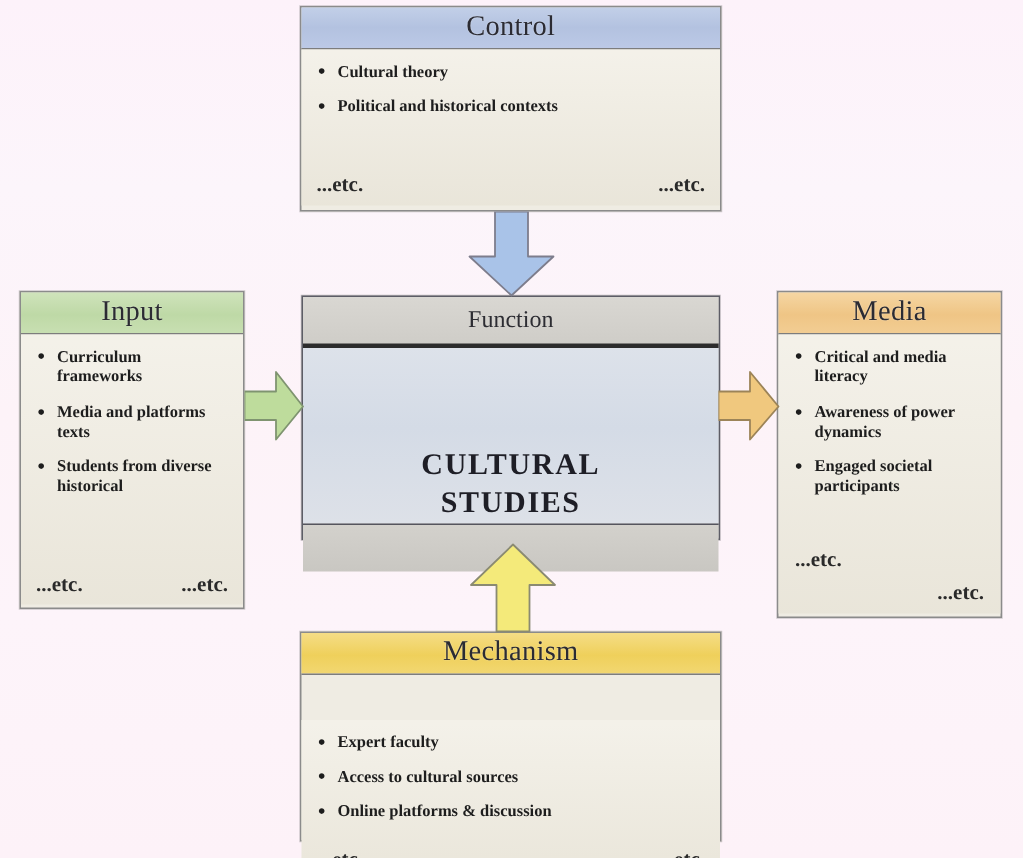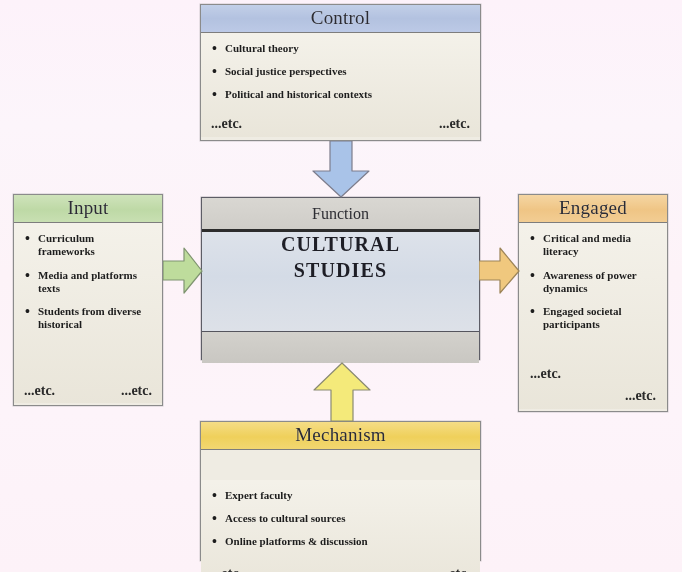--- a/index.html
+++ b/index.html
@@ -159,26 +159,26 @@
     background: linear-gradient(180deg, #d9d7d2 0%, #cfcdc8 100%);
     border-bottom: 3px solid #2c2c2c;
     text-align: center;
     font-size: 16px;
     color: #2d2d33;
     line-height: 31px;
     font-family: Liberation Serif, serif;
   }
   #function-core {
     box-sizing: border-box;
-    height: 100px;
+    height: 118px;
     width: 100%;
     background: linear-gradient(180deg, #dde2ea 0%, #d4dbe6 45%, #dde1e8 100%);
     border-bottom: 1px solid #55555e;
     display: flex;
-    align-items: flex-start;
+    align-items: flex-end;
     justify-content: center;
   }
   #function-title {
     text-align: center;
     font-size: 20px;
     font-weight: 700;
     letter-spacing: 1.1px;
     color: #1e1e26;
     line-height: 1.28;
     font-family: "Liberation Serif", serif;
@@ -202,21 +202,20 @@
 </head>
 <body>
 
 <div id="canvas">
 
   <div class="box" id="control-box">
     <div class="box-header">Control</div>
     <div class="box-body">
       <ul class="bullets">
         <li>Cultural theory</li>
-        <li>Social justice perspectives</li>
         <li>Political and historical contexts</li>
       </ul>
       <div class="etc-row">
         <span>...etc.</span>
         <span>...etc.</span>
       </div>
     </div>
   </div>
 
   <div class="box" id="input-box">
@@ -228,21 +227,21 @@
         <li>Students from diverse historical</li>
       </ul>
       <div class="etc-row">
         <span>...etc.</span>
         <span>...etc.</span>
       </div>
     </div>
   </div>
 
   <div class="box" id="output-box">
-    <div class="box-header">Engaged</div>
+    <div class="box-header">Media</div>
     <div class="box-body">
       <ul class="bullets">
         <li>Critical and media literacy</li>
         <li>Awareness of power dynamics</li>
         <li>Engaged societal participants</li>
       </ul>
       <span class="etc-single etc-a">...etc.</span>
       <span class="etc-single etc-b">...etc.</span>
     </div>
   </div>

